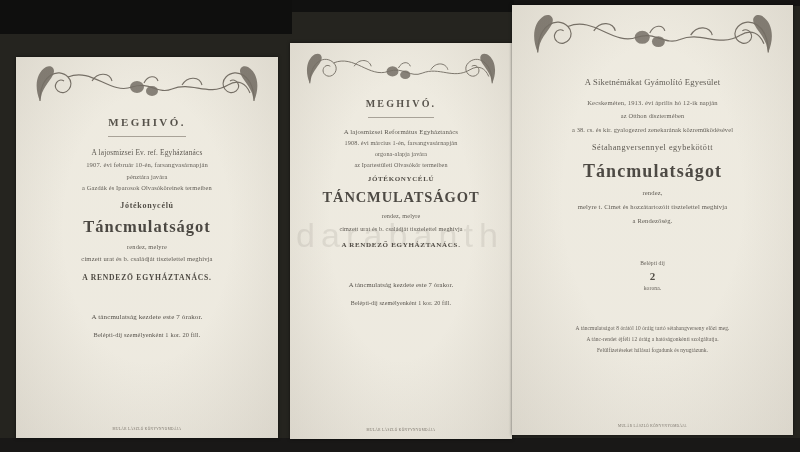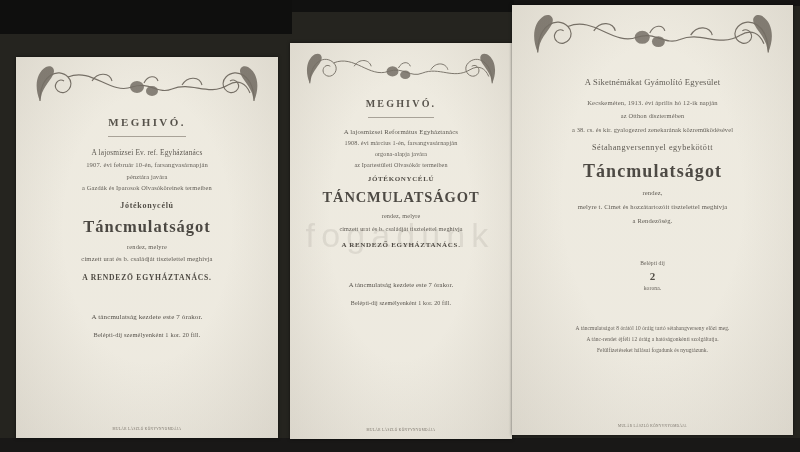--- a/index.html
+++ b/index.html
@@ -304,14 +304,14 @@
       <span class="t fee-num">2</span>
       <span class="t tiny fee-cur">korona.</span>
 
       <span class="t tiny f-1">A táncmulatságot 8 órától 10 óráig tartó sétahangverseny előzi meg.</span>
       <span class="t tiny f-2">A tánc-rendet éjféli 12 óráig a hatóságonkénti szolgáltatja.</span>
       <span class="t tiny f-3">Felülfizetéseket hálásai fogadunk és nyugtázunk.</span>
     </div>
     <div class="imprint">MULÁR LÁSZLÓ KÖNYVNYOMDÁJA</div>
   </div>
 
-  <div class="watermark">fogadunk</div>
+  <div class="watermark">darabanth</div>
 </div>
 
 </body></html>

